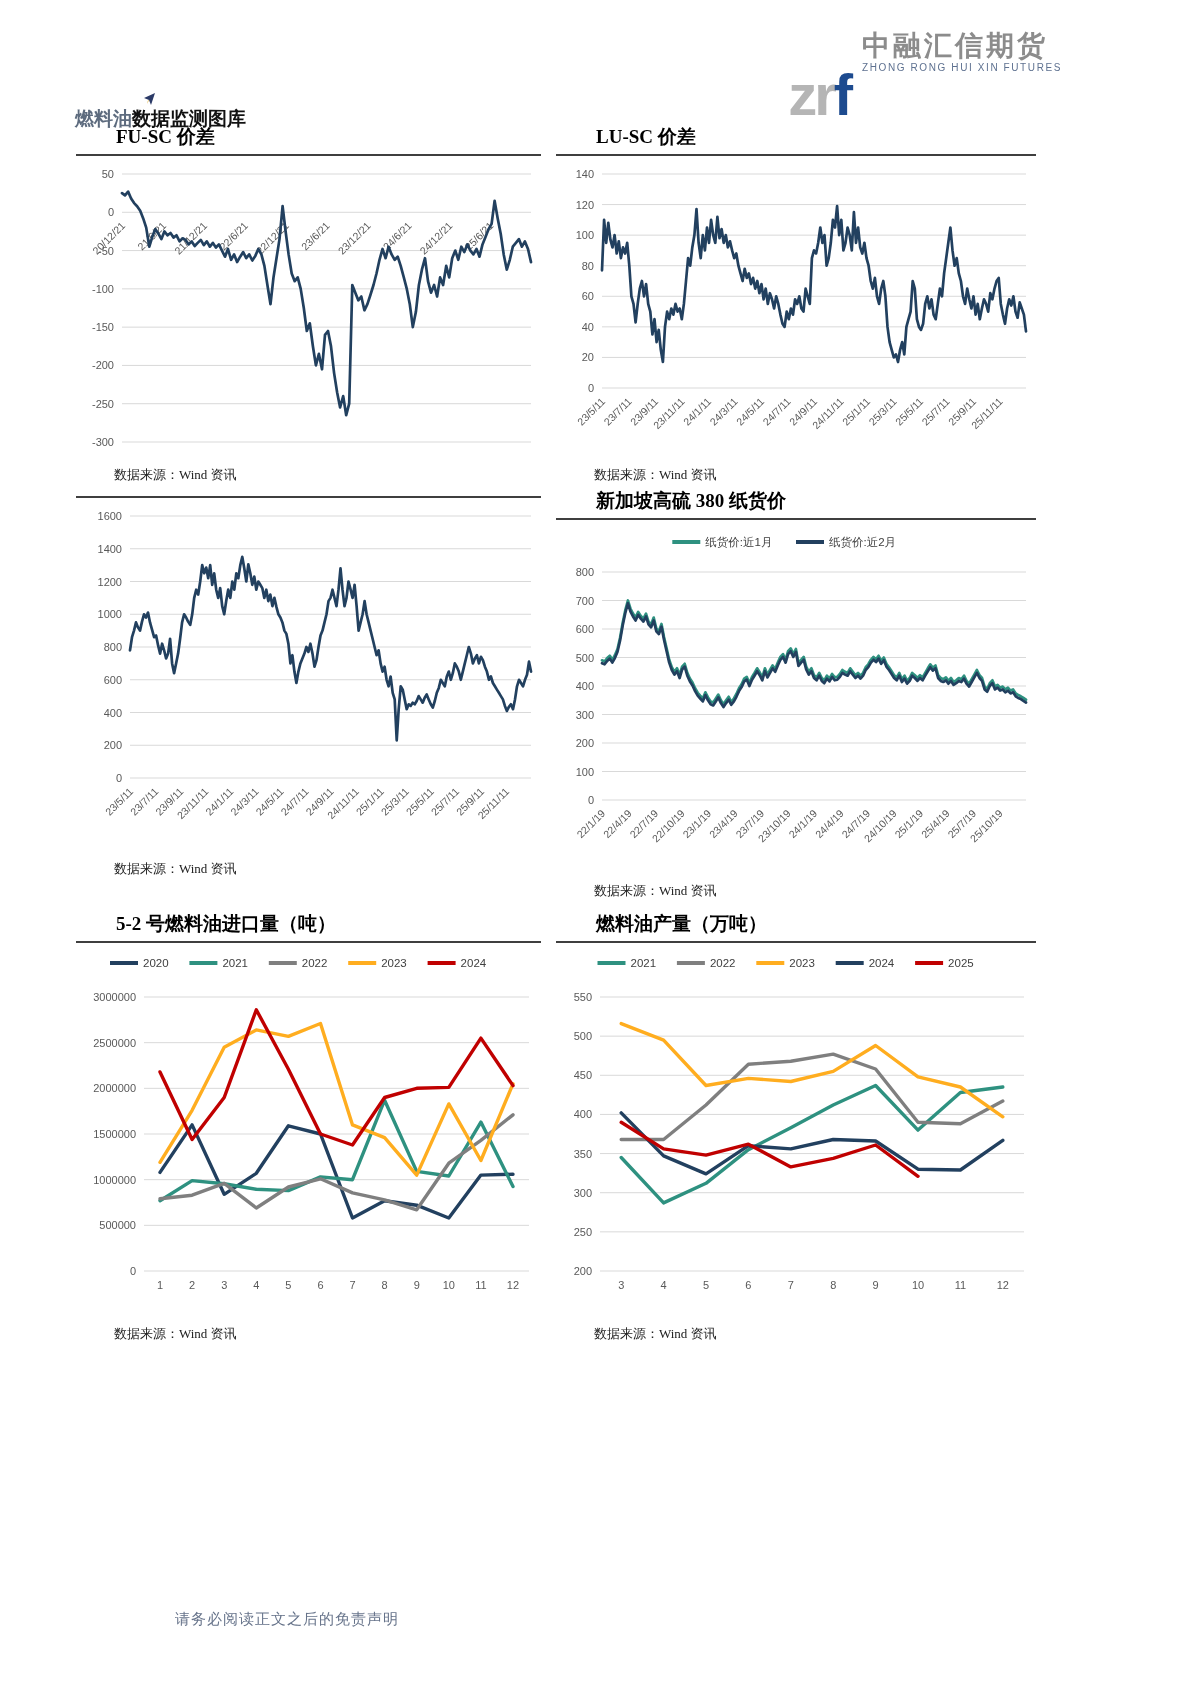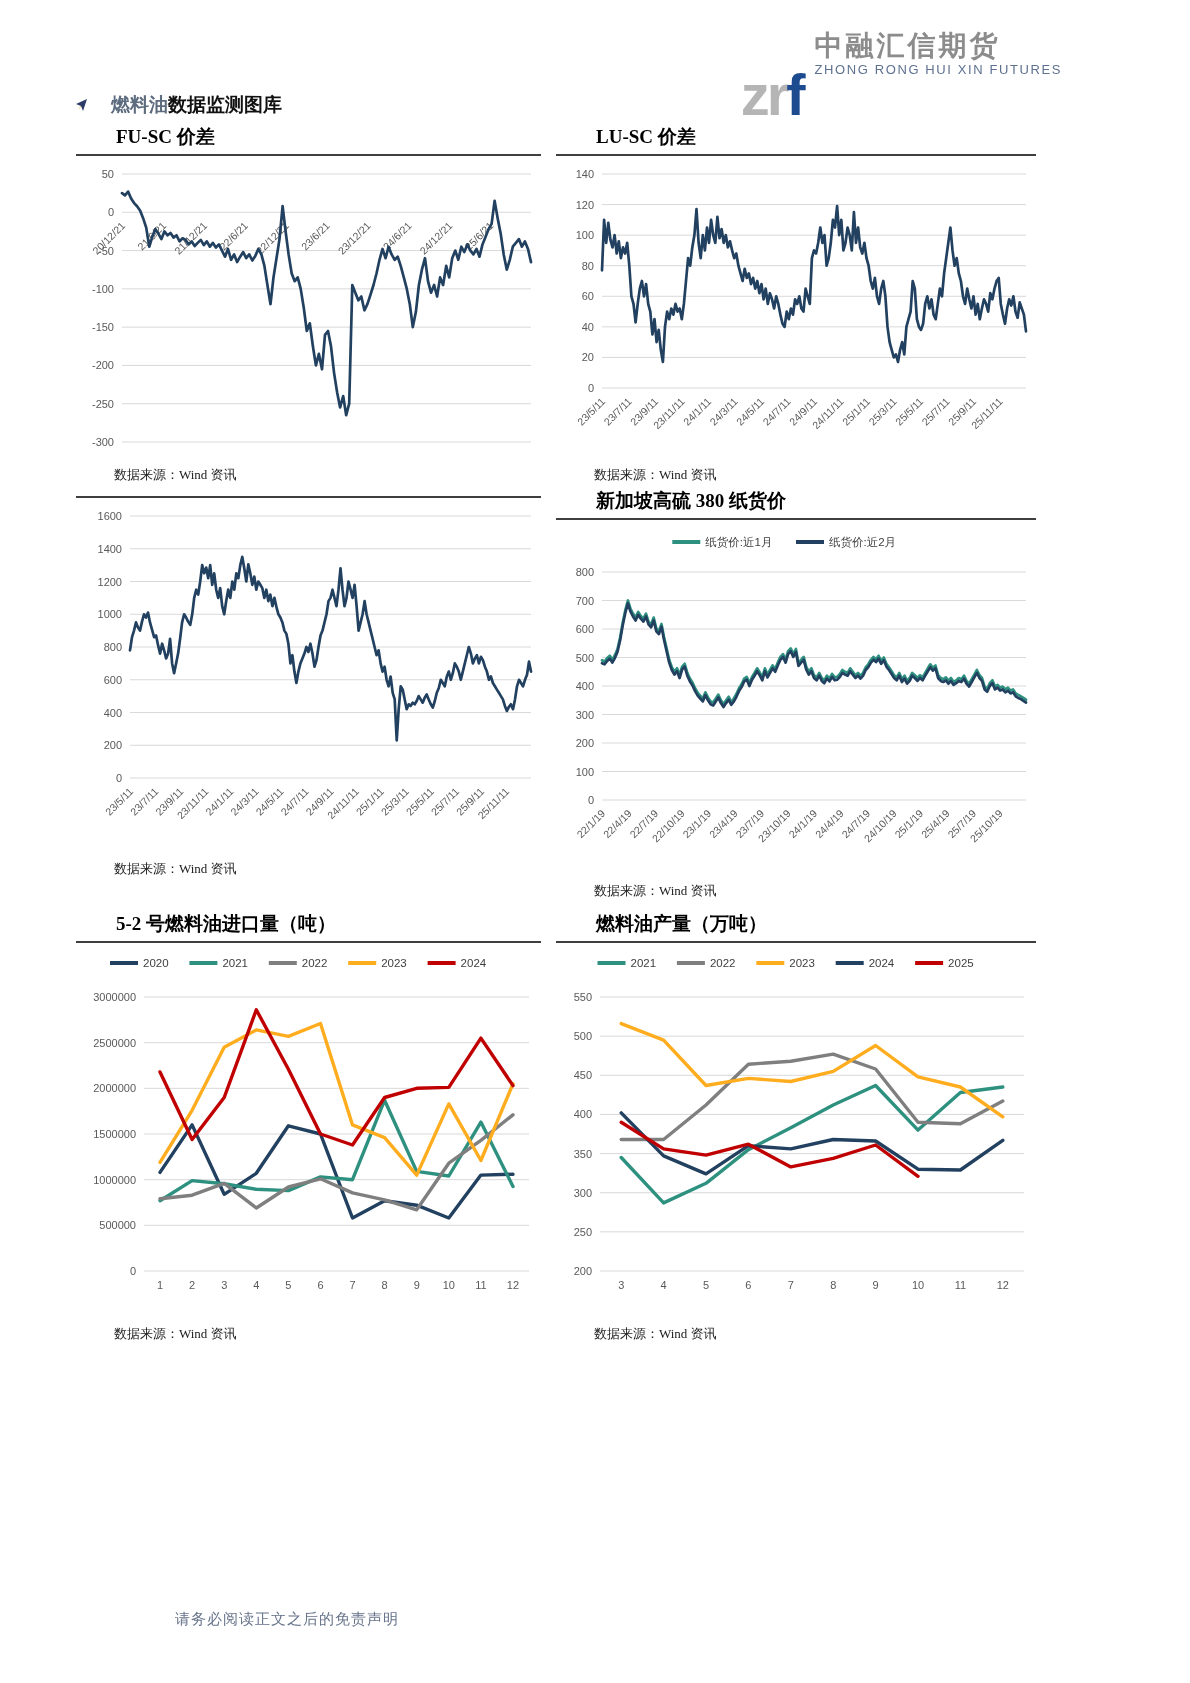--- a/index.html
+++ b/index.html
@@ -7,24 +7,24 @@
         font-family:"Liberation Serif","DejaVu Serif",serif;}
   
   .logo{position:absolute;top:26px;right:128px;display:flex;align-items:flex-start;}
   .logo-zrf{font-family:"Liberation Sans","DejaVu Sans",sans-serif;font-weight:bold;
             font-size:58px;line-height:58px;letter-spacing:-3px;margin-top:40px;}
   .logo-zr{color:#b5b5b5;}
   .logo-f{color:#1d4b8f;}
   .logo-txt{margin-left:12px;padding-top:6px;}
   .logo-cn{font-family:"Liberation Sans","DejaVu Sans",sans-serif;font-weight:bold;
            font-size:28px;color:#8c8c8c;letter-spacing:3px;line-height:28px;}
-  .logo-en{font-family:"Liberation Sans","DejaVu Sans",sans-serif;font-size:13px;
+  .logo-en{font-family:"Liberation Sans","DejaVu Sans",sans-serif;font-size:10px;
            color:#5e7190;letter-spacing:1.6px;margin-top:2px;}
   
-  .section-hd{position:absolute;left:75px;top:92px;display:flex;align-items:center;}
+  .section-hd{position:absolute;left:75px;top:92px;display:flex;align-items:center;flex-direction:column;}
   .bullet{width:14px;height:14px;margin-right:22px;}
   .sec-title{font-size:19px;font-weight:bold;}
   .sec-t1{color:#5d6b7e;}
   .sec-t2{color:#111;}
   
   .chart-block{position:absolute;}
   .chart-title{font-size:19px;font-weight:bold;color:#000;padding-left:40px;line-height:22px;}
   .rule{height:2px;background:#3f3f3f;margin-top:6px;margin-bottom:2px;}
   .source{font-size:13px;color:#222;padding-left:38px;margin-top:4px;}
   .chart-host{width:100%;}

